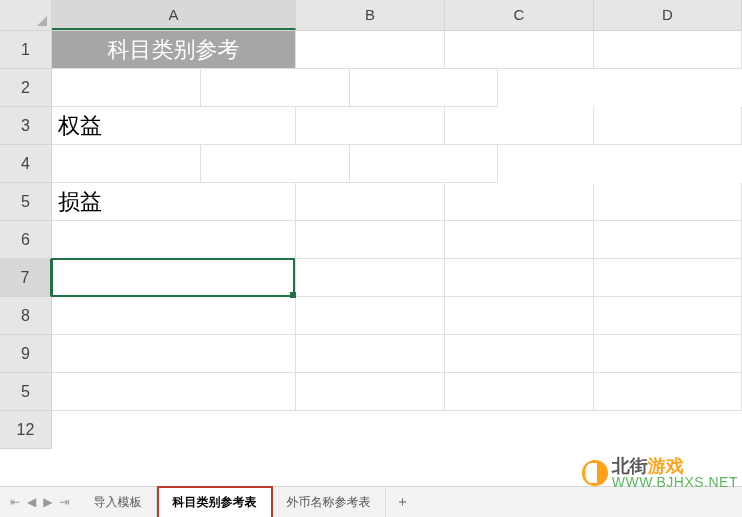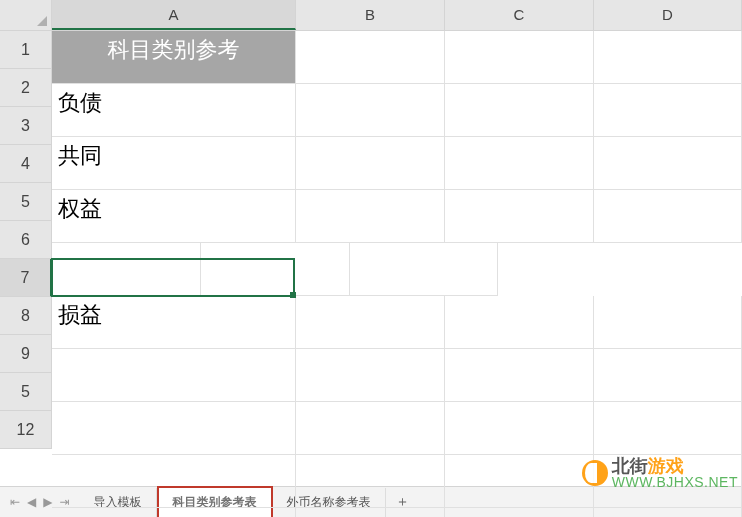--- a/index.html
+++ b/index.html
@@ -17,36 +17,36 @@
     .col-c { width: 149px; }
     .col-d { width: 148px; }
     
     .grid-body { display: flex; flex: 1; }
     .row-headers { display: flex; flex-direction: column; }
     .row-h { width: 52px; height: 38px; background: #e6e6e6; border-right: 1px solid #d4d4d4; border-bottom: 1px solid #d4d4d4; text-align: center; line-height: 38px; color: #444; font-size: 16px; }
     .row-h.active { background: #d8d8d8; border-right: 2px solid #217346; }
     
     .cells { position: relative; flex: 1; }
     .row { display: flex; }
-    .cell { height: 53px; border-right: 1px solid #e0e0e0; border-bottom: 1px solid #e0e0e0; padding: 0 6px; line-height: 38px; font-size: 22px; color: #000; white-space: nowrap; overflow: hidden; }
+    .cell { height: 38px; border-right: 1px solid #e0e0e0; border-bottom: 1px solid #e0e0e0; padding: 0 6px; line-height: 38px; font-size: 22px; color: #000; white-space: nowrap; overflow: hidden; }
     .cell.ca { width: 244px; }
     .cell.cb { width: 149px; }
     .cell.cc { width: 149px; }
     .cell.cd { width: 148px; }
     
     .cell.header-cell { background: #a6a6a6; color: #fff; text-align: center; font-size: 22px; }
     
     .selection { position: absolute; border: 2px solid #217346; pointer-events: none; }
     .fill-handle { position: absolute; width: 6px; height: 6px; background: #217346; right: -3px; bottom: -3px; }
     
     .tab-bar { height: 31px; background: #f3f3f3; border-top: 1px solid #d4d4d4; display: flex; align-items: center; padding-left: 8px; font-size: 12px; }
     .nav-arrows { display: flex; gap: 3px; margin-right: 8px; color: #999; }
     .nav-arrow { cursor: pointer; padding: 2px; }
     .tab { padding: 6px 14px; color: #555; cursor: pointer; border-right: 1px solid #ddd; background: #f3f3f3; }
-    .tab.active { background: #fff; color: #737373; font-weight: bold; border: 2px solid #c0392b; }
+    .tab.active { background: #fff; color: #000000; font-weight: bold; border: 2px solid #c0392b; }
     .tab-add { padding: 6px 10px; color: #666; cursor: pointer; font-size: 14px; }
     
     .watermark { position: absolute; right: 4px; bottom: 28px; display: flex; align-items: center; gap: 4px; opacity: 0.9; }
     .wm-icon { width: 26px; height: 26px; background: #ff9800; border-radius: 50%; position: relative; }
     .wm-icon::after { content: ""; position: absolute; left: 3px; top: 3px; width: 12px; height: 20px; background: #fff; border-radius: 50% 0 0 50%; }
     .wm-text { display: flex; flex-direction: column; line-height: 1; }
     .wm-main { font-size: 18px; font-weight: bold; color: #444; }
     .wm-accent { color: #ff9800; }
     .wm-sub { font-size: 14px; color: #4caf50; letter-spacing: 0.5px; }
   </style>
@@ -78,27 +78,20 @@
     </div>
 
     <div class="cells">
       <div class="row">
         <div class="cell ca header-cell">科目类别参考</div>
         <div class="cell cb"></div>
         <div class="cell cc"></div>
         <div class="cell cd"></div>
       </div>
       <div class="row">
-        <div class="cell ca">负债</div>
-        <div class="cell cb"></div>
-        <div class="cell cc"></div>
-        <div class="cell cd"></div>
-      </div>
-      <div class="row">
-        <div class="cell ca">共同</div>
         <div class="cell cb"></div>
         <div class="cell cc"></div>
         <div class="cell cd"></div>
       </div>
       <div class="row">
         <div class="cell ca">权益</div>
         <div class="cell cb"></div>
         <div class="cell cc"></div>
         <div class="cell cd"></div>
       </div>

